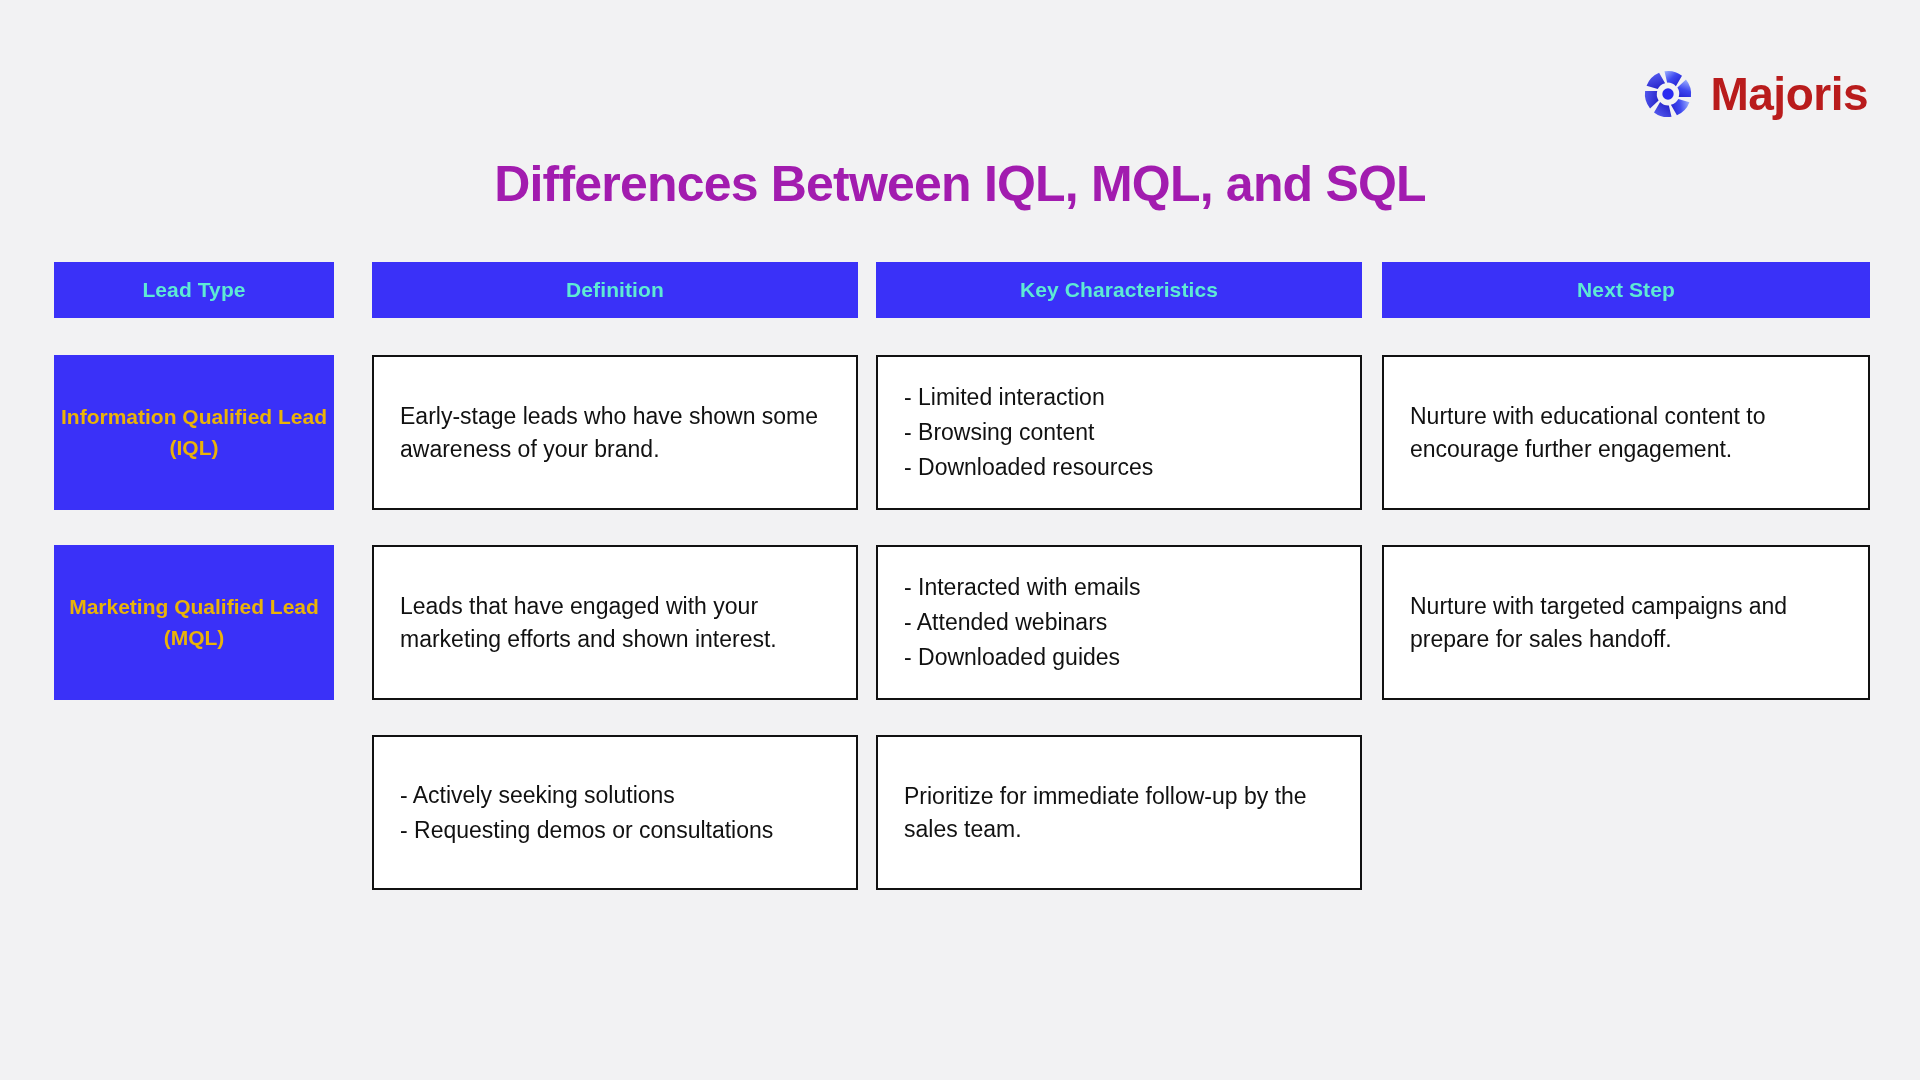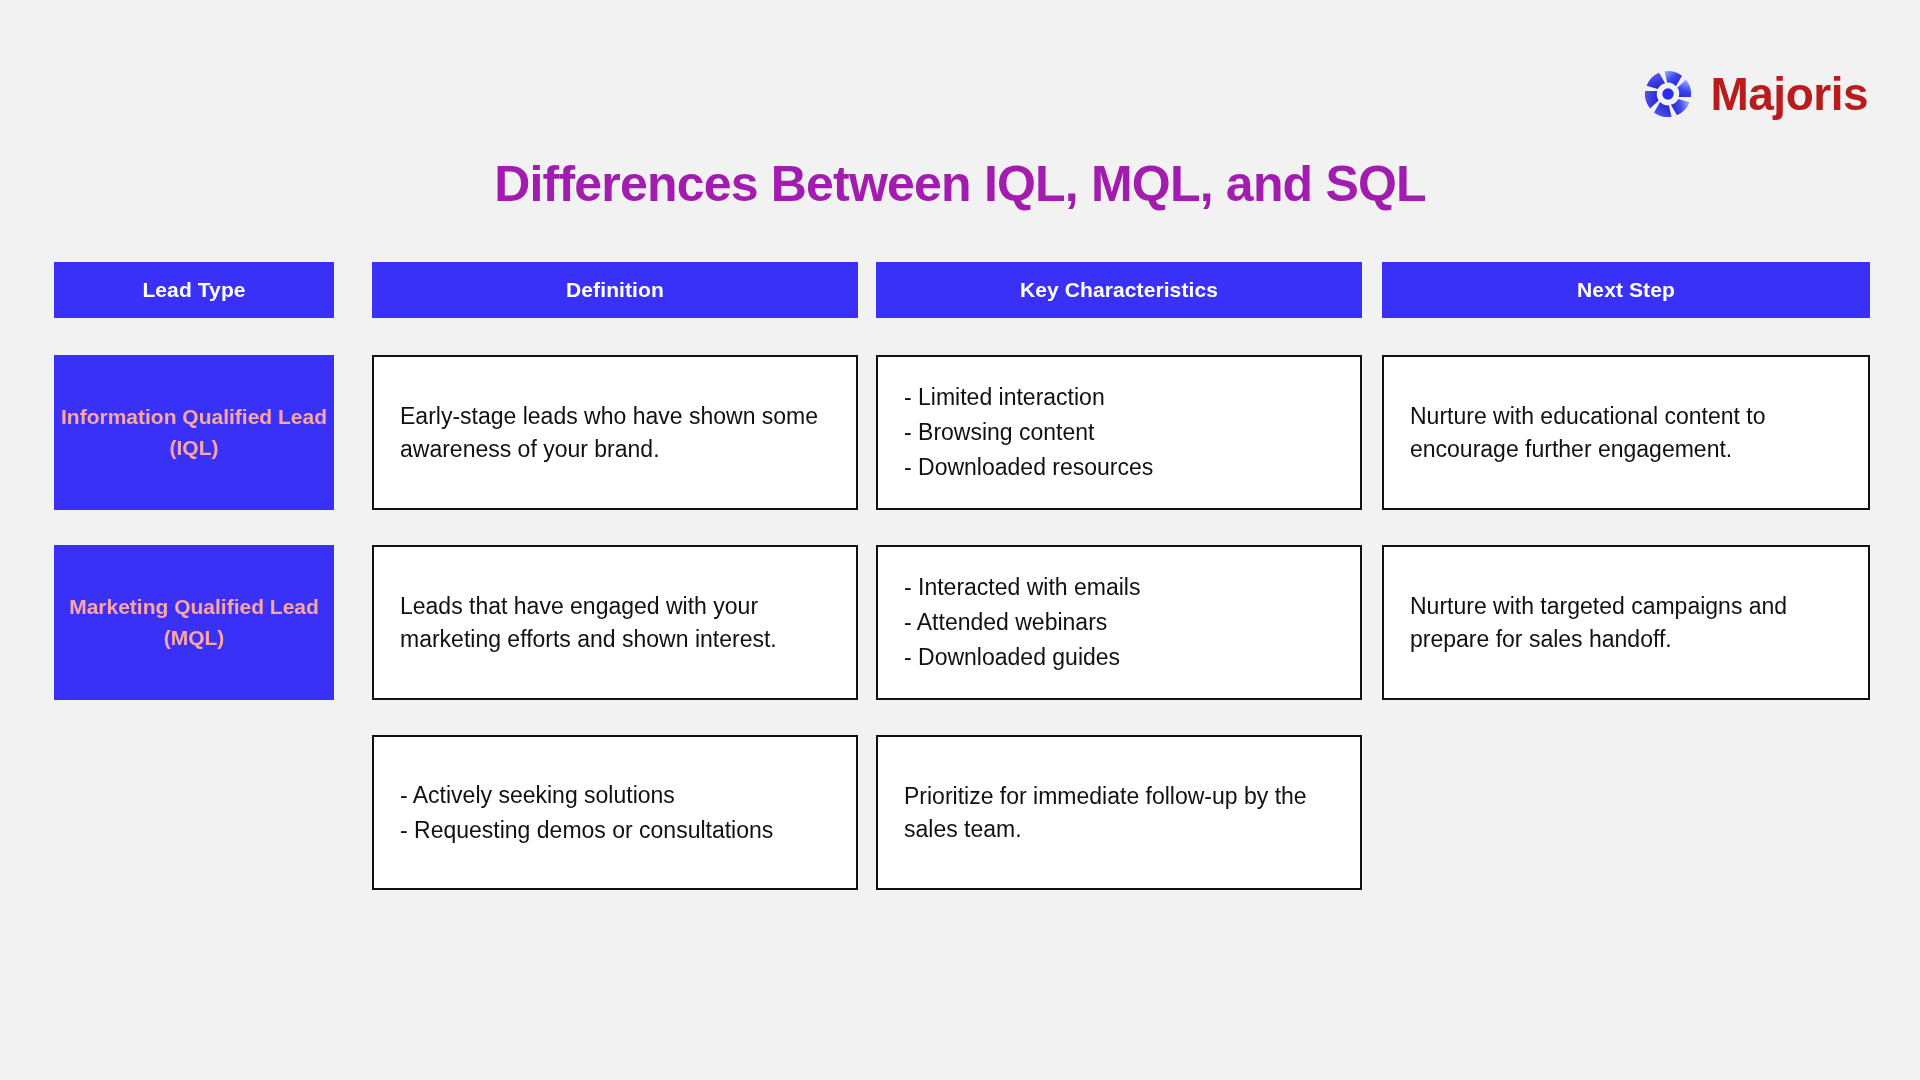--- a/index.html
+++ b/index.html
@@ -63,39 +63,39 @@
     grid-template-columns: 280px 38px 486px 18px 486px 20px 488px;
     align-items: stretch;
   }
 
   .spacer { background: transparent; }
 
   
   .header-row { height: 56px; margin-bottom: 37px; }
   .header-cell {
     background: #3a31f8;
-    color: #ffffff;
+    color: #5eead4;
     font-size: 21px;
     font-weight: 700;
     display: flex;
     align-items: center;
     justify-content: center;
     text-align: center;
     letter-spacing: 0.1px;
   }
   .header-cell.lead-type { font-size: 21px; }
 
   
   .body-row { height: 155px; }
   .body-row.r1 { margin-bottom: 35px; }
   .body-row.r2 { margin-bottom: 35px; }
 
   .lead-cell {
     background: #3a31f8;
-    color: #fca5a5;
+    color: #eab308;
     font-size: 21px;
     font-weight: 700;
     line-height: 1.45;
     display: flex;
     align-items: center;
     justify-content: center;
     text-align: center;
     padding: 8px 4px;
   }
 

